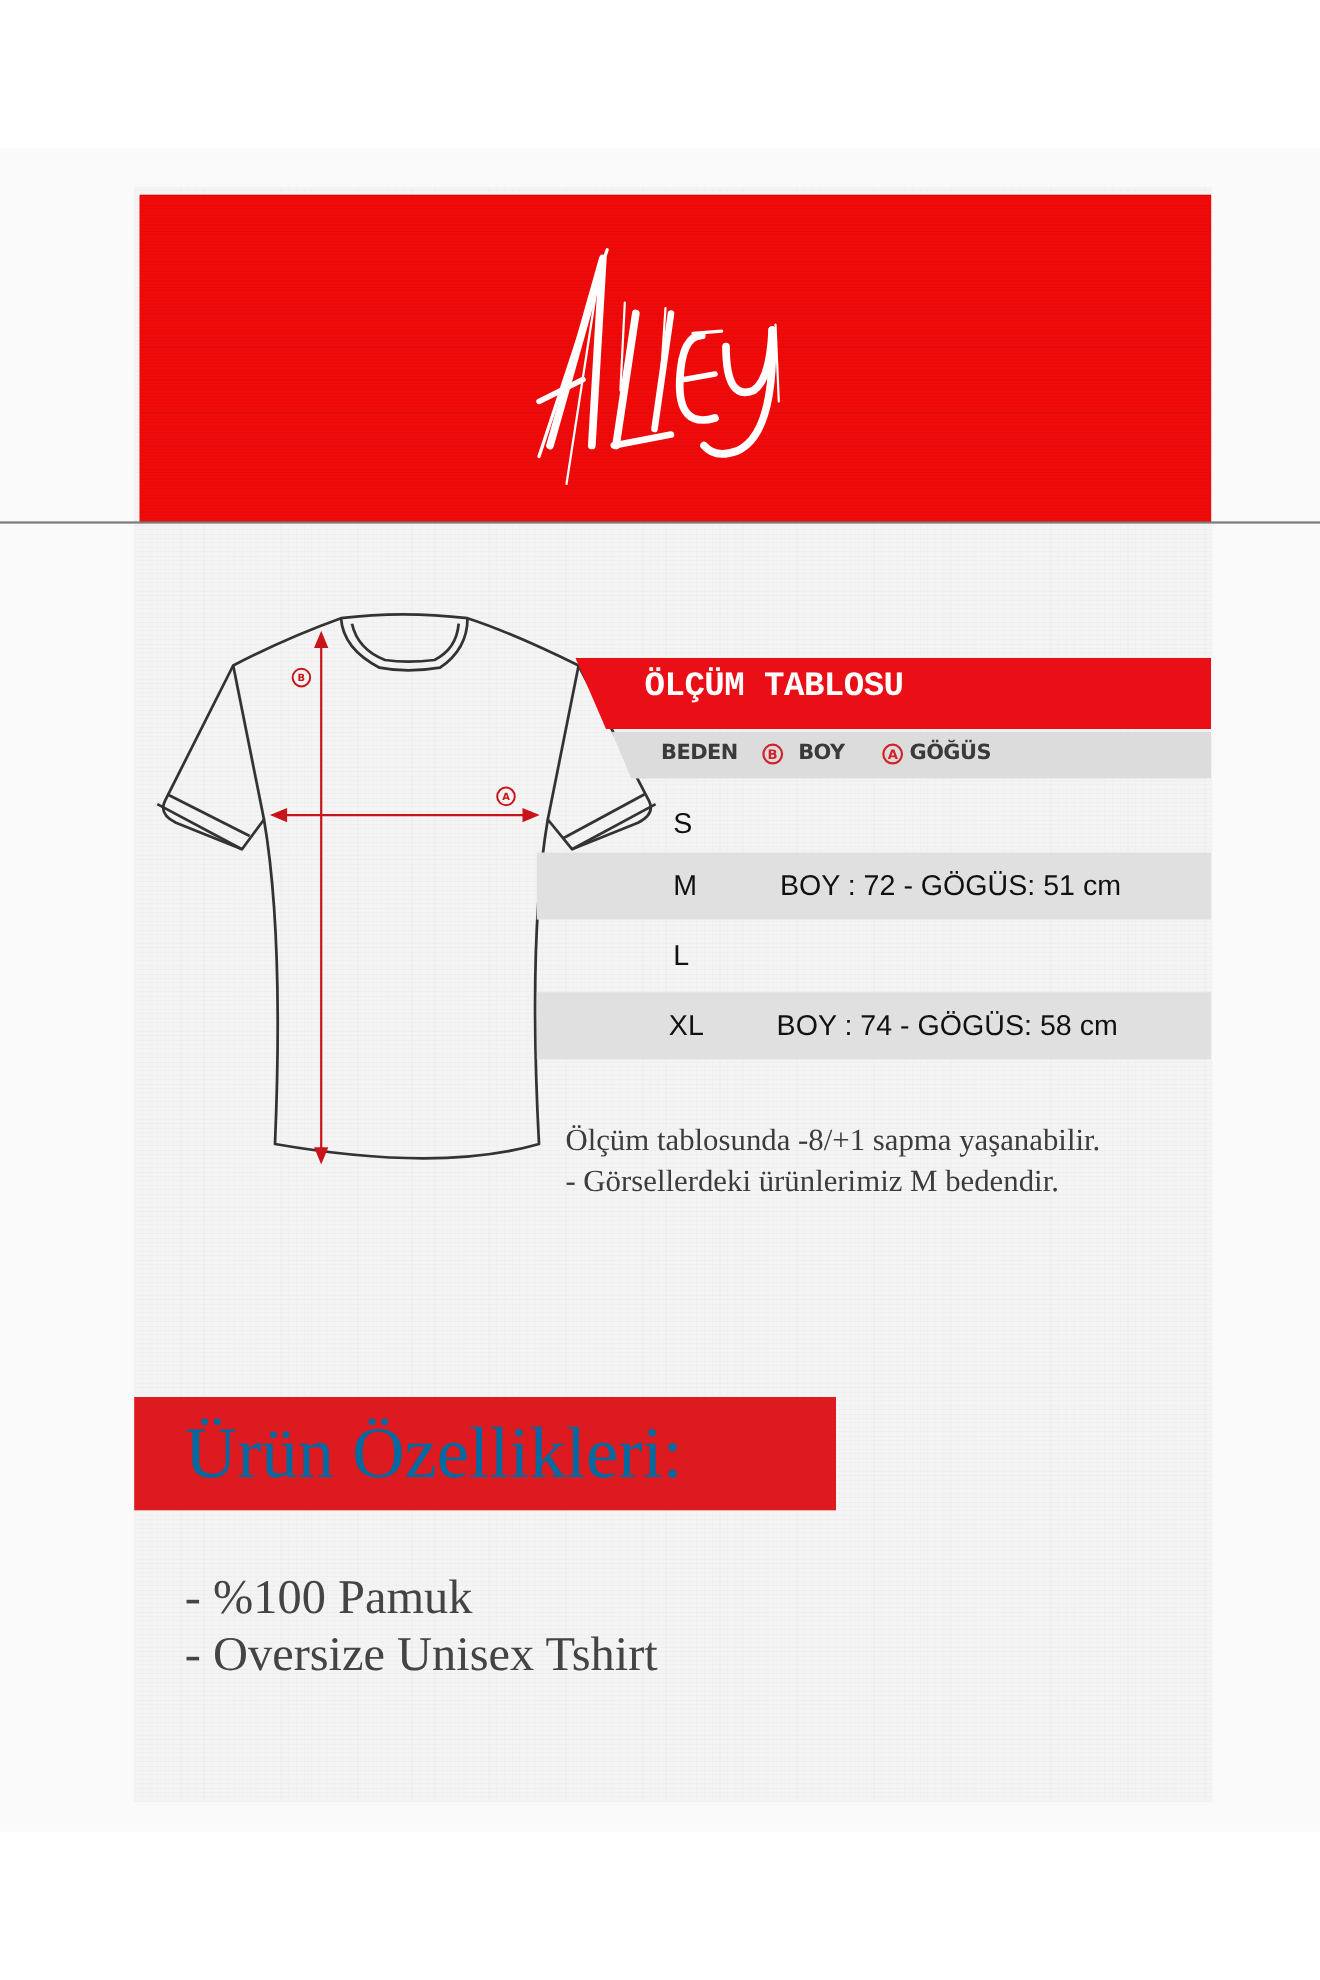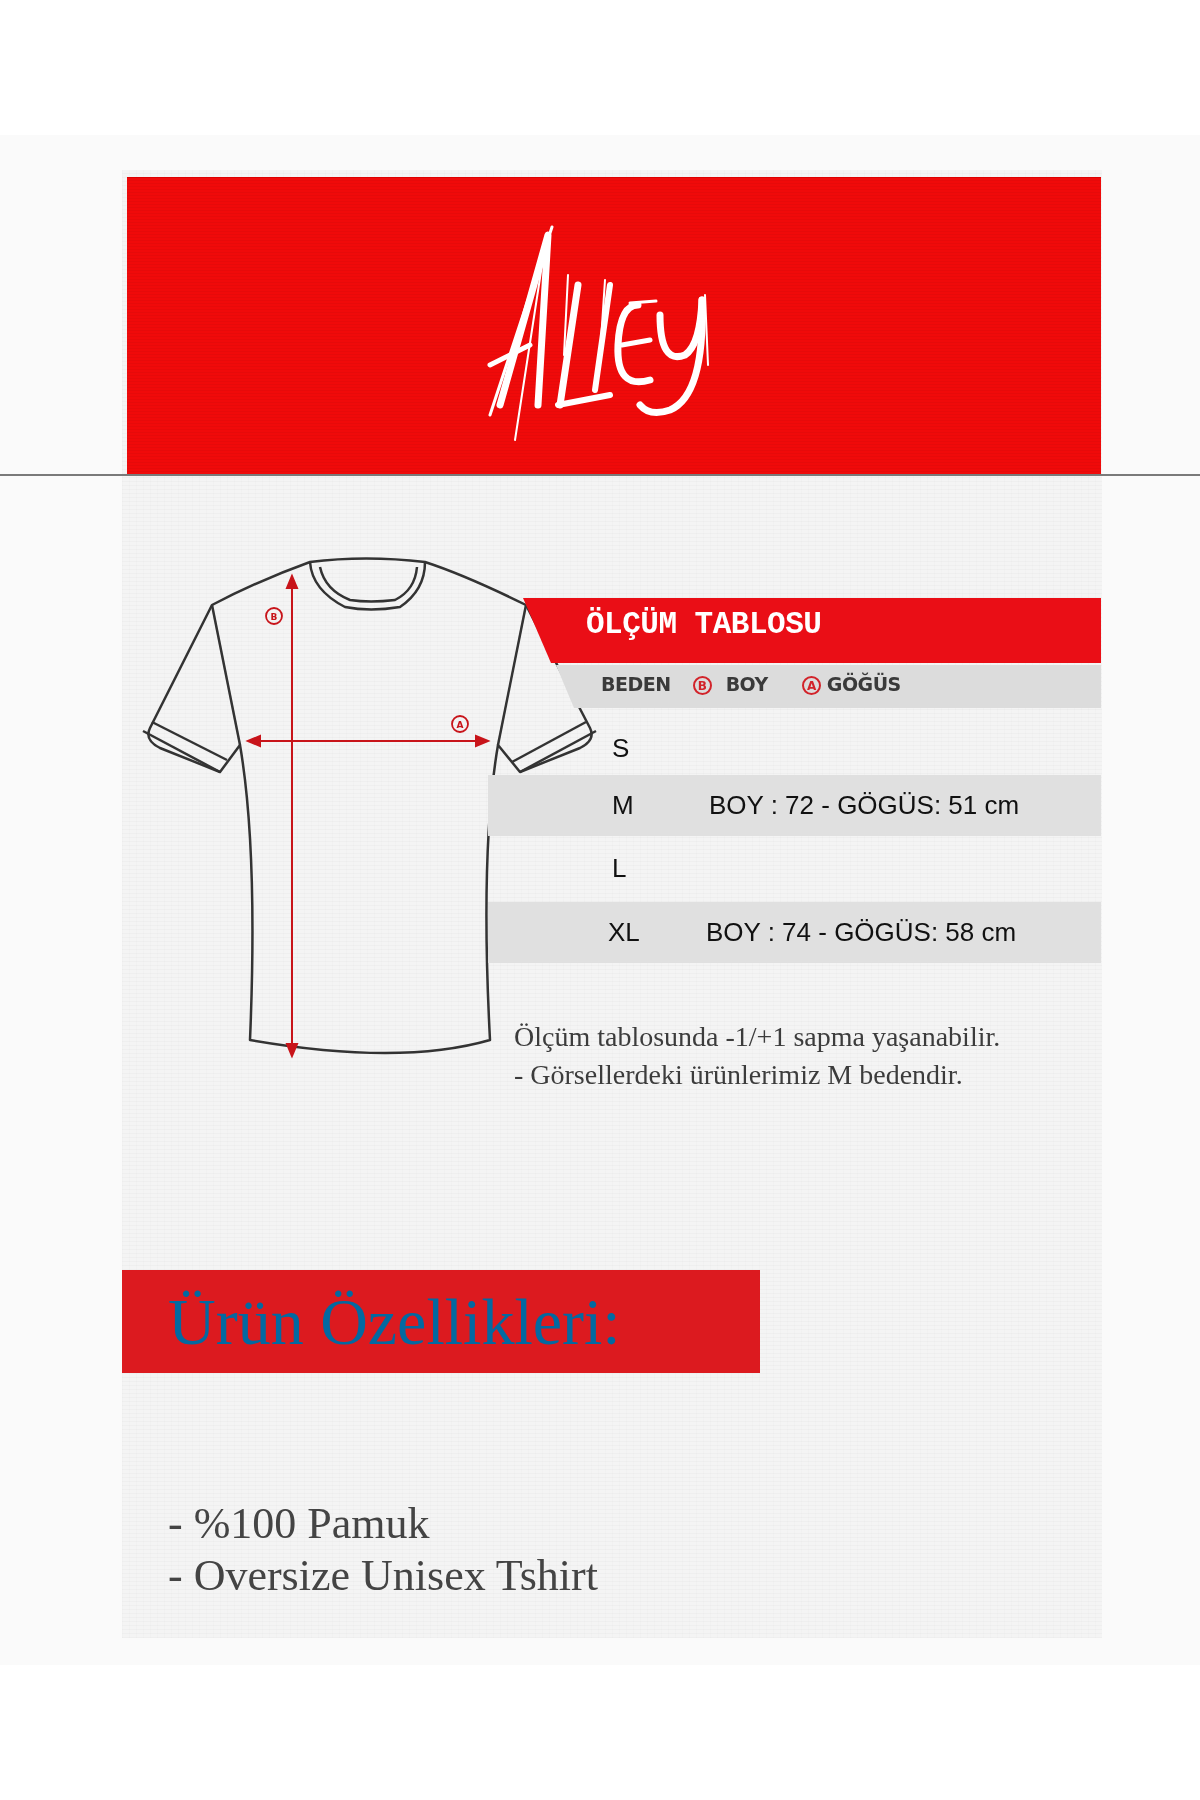--- a/index.html
+++ b/index.html
@@ -27,21 +27,21 @@
   .circ{display:inline-flex;width:19px;height:19px;border:2px solid #d2232a;border-radius:50%;color:#d2232a;font-size:12px;align-items:center;justify-content:center;box-sizing:border-box;font-weight:bold;}
   .row{position:absolute;left:600px;width:501px;height:61px;display:flex;align-items:center;font-size:26px;color:#111;}
   .row.shade{background:#e0e0e0;left:488px;width:613px;}
   .row .sz{position:absolute;left:12px;}
   .row .val{position:absolute;left:73px;}
   .row.shade .sz{left:124px;}
   .row.shade .val{left:190px;margin-left:31px;}
   .note{position:absolute;left:514px;top:1018px;font-family:"Liberation Serif",serif;font-size:28px;line-height:38px;color:#3c3c3c;}
   .feat-band{position:absolute;left:122px;top:1270px;width:638px;height:103px;background:#dc1a1f;}
   .feat-title{position:absolute;left:168px;top:1272px;font-family:"Liberation Serif",serif;font-size:66px;color:#0369a1;line-height:100px;}
-  .feat-list{position:absolute;left:168px;top:1498px;font-family:"Liberation Serif",serif;font-size:44px;line-height:52px;color:#444;margin:0;padding:0;list-style:none;}
+  .feat-list{position:absolute;left:168px;top:1426px;font-family:"Liberation Serif",serif;font-size:44px;line-height:52px;color:#444;margin:0;padding:0;list-style:none;}
   .shirt{position:absolute;left:120px;top:550px;width:500px;height:540px;}
 </style>
 </head>
 <body>
 
 <div class="outer"></div>
 <div class="inner"></div>
 
 <div class="hdr"></div>
 <div class="hline"></div>
@@ -128,21 +128,21 @@
 </div>
 <div class="row" style="top:838px;">
   <span class="sz">L</span>
 </div>
 <div class="row shade" style="top:902px;">
   <span class="sz" style="left:120px">XL</span>
   <span class="val" style="left:187px">BOY : 74 - GÖGÜS: 58 cm</span>
 </div>
 
 <div class="note">
-  <div>Ölçüm tablosunda -1/+1 sapma yaşanabilir.</div>
+  <div>Ölçüm tablosunda -8/+1 sapma yaşanabilir.</div>
   <div>- Görsellerdeki ürünlerimiz M bedendir.</div>
 </div>
 
 <div class="feat-band"></div>
 <div class="feat-title">Ürün Özellikleri:</div>
 <ul class="feat-list">
   <li>- %100 Pamuk</li>
   <li>- Oversize Unisex Tshirt</li>
 </ul>
 

